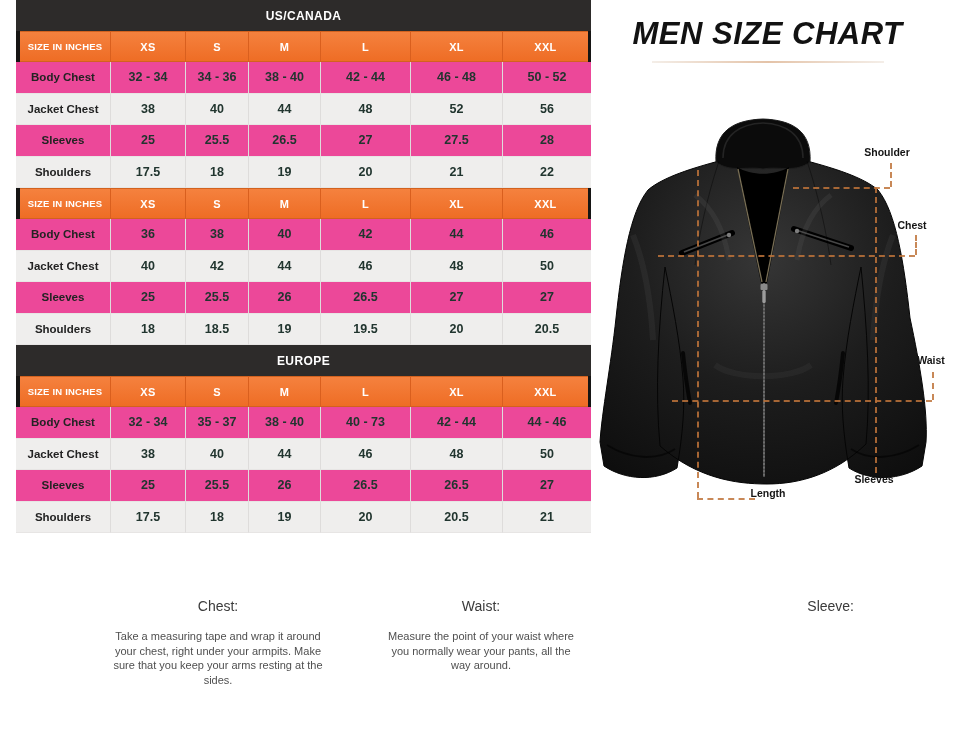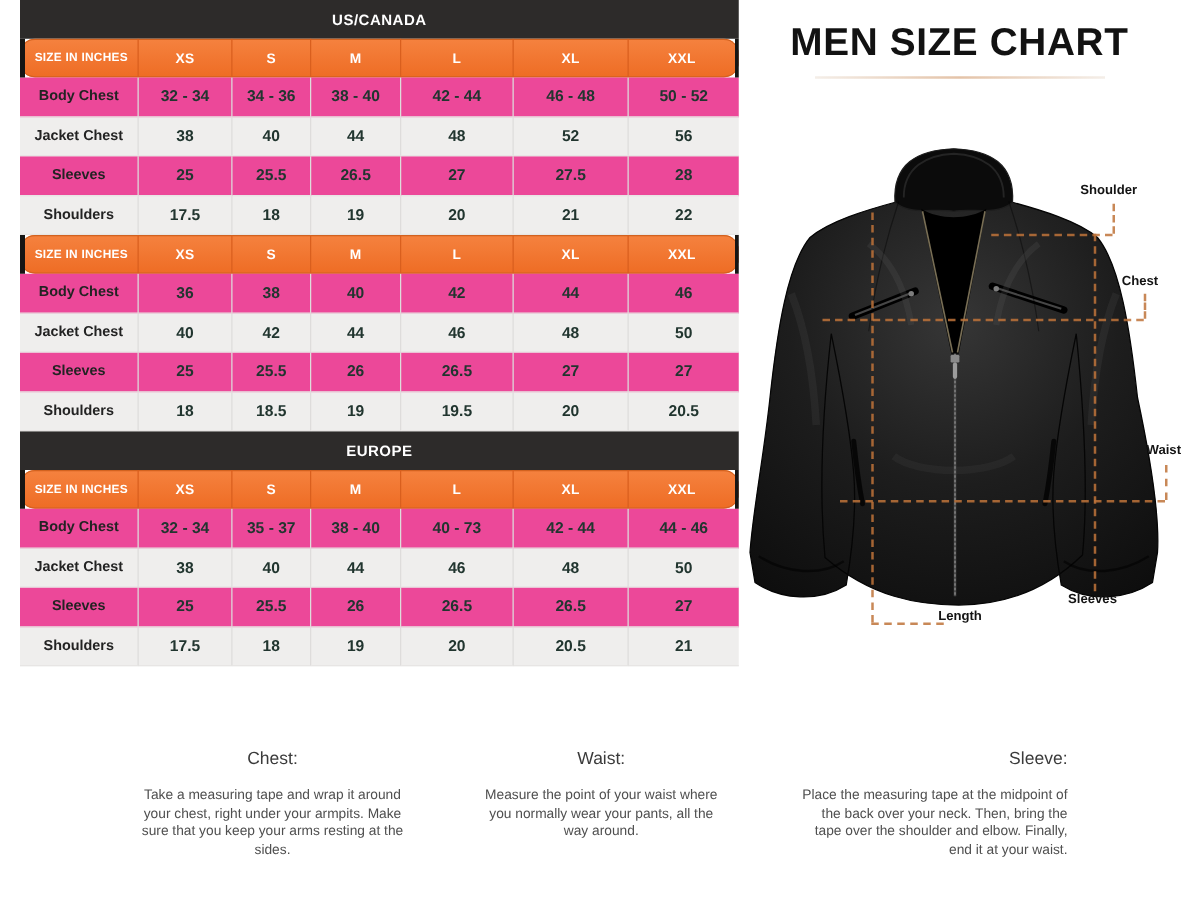--- a/index.html
+++ b/index.html
@@ -8,21 +8,21 @@
 
   
   .tables { position:absolute; left:16px; top:0; width:575px; }
   .size-table { width:575px; }
   .region-bar {
     height:31px; background:#2d2b2a; color:#fff;
     display:flex; align-items:center; justify-content:center;
     font-size:12px; font-weight:bold; letter-spacing:.4px;
   }
   .grid { display:grid; grid-template-columns:95px 75px 63px 72px 90px 92px 88px; }
-  .head { background:linear-gradient(#f5823f,#ee6c24); box-shadow:inset 0 1px 0 #d2621f, inset 0 -1px 0 #d2621f;border-radius:12px; }
+  .head { background:linear-gradient(#f5823f,#ee6c24); box-shadow:inset 0 1px 0 #d2621f, inset 0 -1px 0 #d2621f; }
   .hc {
     height:31px; display:flex; align-items:center; justify-content:center;
     color:#fff; font-weight:bold; font-size:11px; letter-spacing:.3px;
     border-right:1px solid #d95f1e;
   }
   .hc.first { font-size:9.5px; letter-spacing:.2px; border-left:4px solid #161514; }
   .hc:last-child { border-right:3px solid #161514; }
   .trow { display:grid; grid-template-columns:95px 75px 63px 72px 90px 92px 88px; height:31.5px; background:#ec4899; }
   .trow:nth-child(even) { background:#efeeed; }
   .cell {
@@ -30,21 +30,21 @@
     font-size:12.5px; font-weight:bold; color:#21352f;
     border-right:1px solid #dedcdb; border-bottom:1px solid #e7e5e4;
   }
   .cell:last-child { border-right:none; }
   .cell.lab { font-size:11.5px; color:#232323; }
 
   
   .right-panel { position:absolute; left:575px; top:0; width:385px; height:732px; }
   .page-title {
     margin-top:16px; text-align:center;
-    font-size:31px; font-weight:800; letter-spacing:.5px; color:#121212; white-space:nowrap;
+    font-size:31px; font-weight:800; letter-spacing:.5px; color:#121212; white-space:nowrap;font-style:italic;
   }
   .title-underline {
     width:232px; height:2px; margin:9px auto 0;
     background:linear-gradient(90deg, #f4eee8, #e4c3a8, #f4eee8);
   }
 
   
   .figure { position:absolute; left:580px; top:105px; width:380px; height:420px; }
   .figure svg { position:absolute; left:15px; top:10px; }
   .dash-h { position:absolute; height:0; border-top:2px dashed rgba(190,115,58,.85); }
@@ -312,16 +312,15 @@
   <div class="instr" id="instr-chest">
     <h3>Chest:</h3>
     <p>Take a measuring tape and wrap it around your chest, right under your armpits. Make sure that you keep your arms resting at the sides.</p>
   </div>
   <div class="instr" id="instr-waist">
     <h3>Waist:</h3>
     <p>Measure the point of your waist where you normally wear your pants, all the way around.</p>
   </div>
   <div class="instr" id="instr-sleeve">
     <h3>Sleeve:</h3>
-    <p>Place the measuring tape at the midpoint of the back over your neck. Then, bring the tape over the shoulder and elbow. Finally, end it at your waist.</p>
   </div>
 
 </div>
 
 </body></html>

